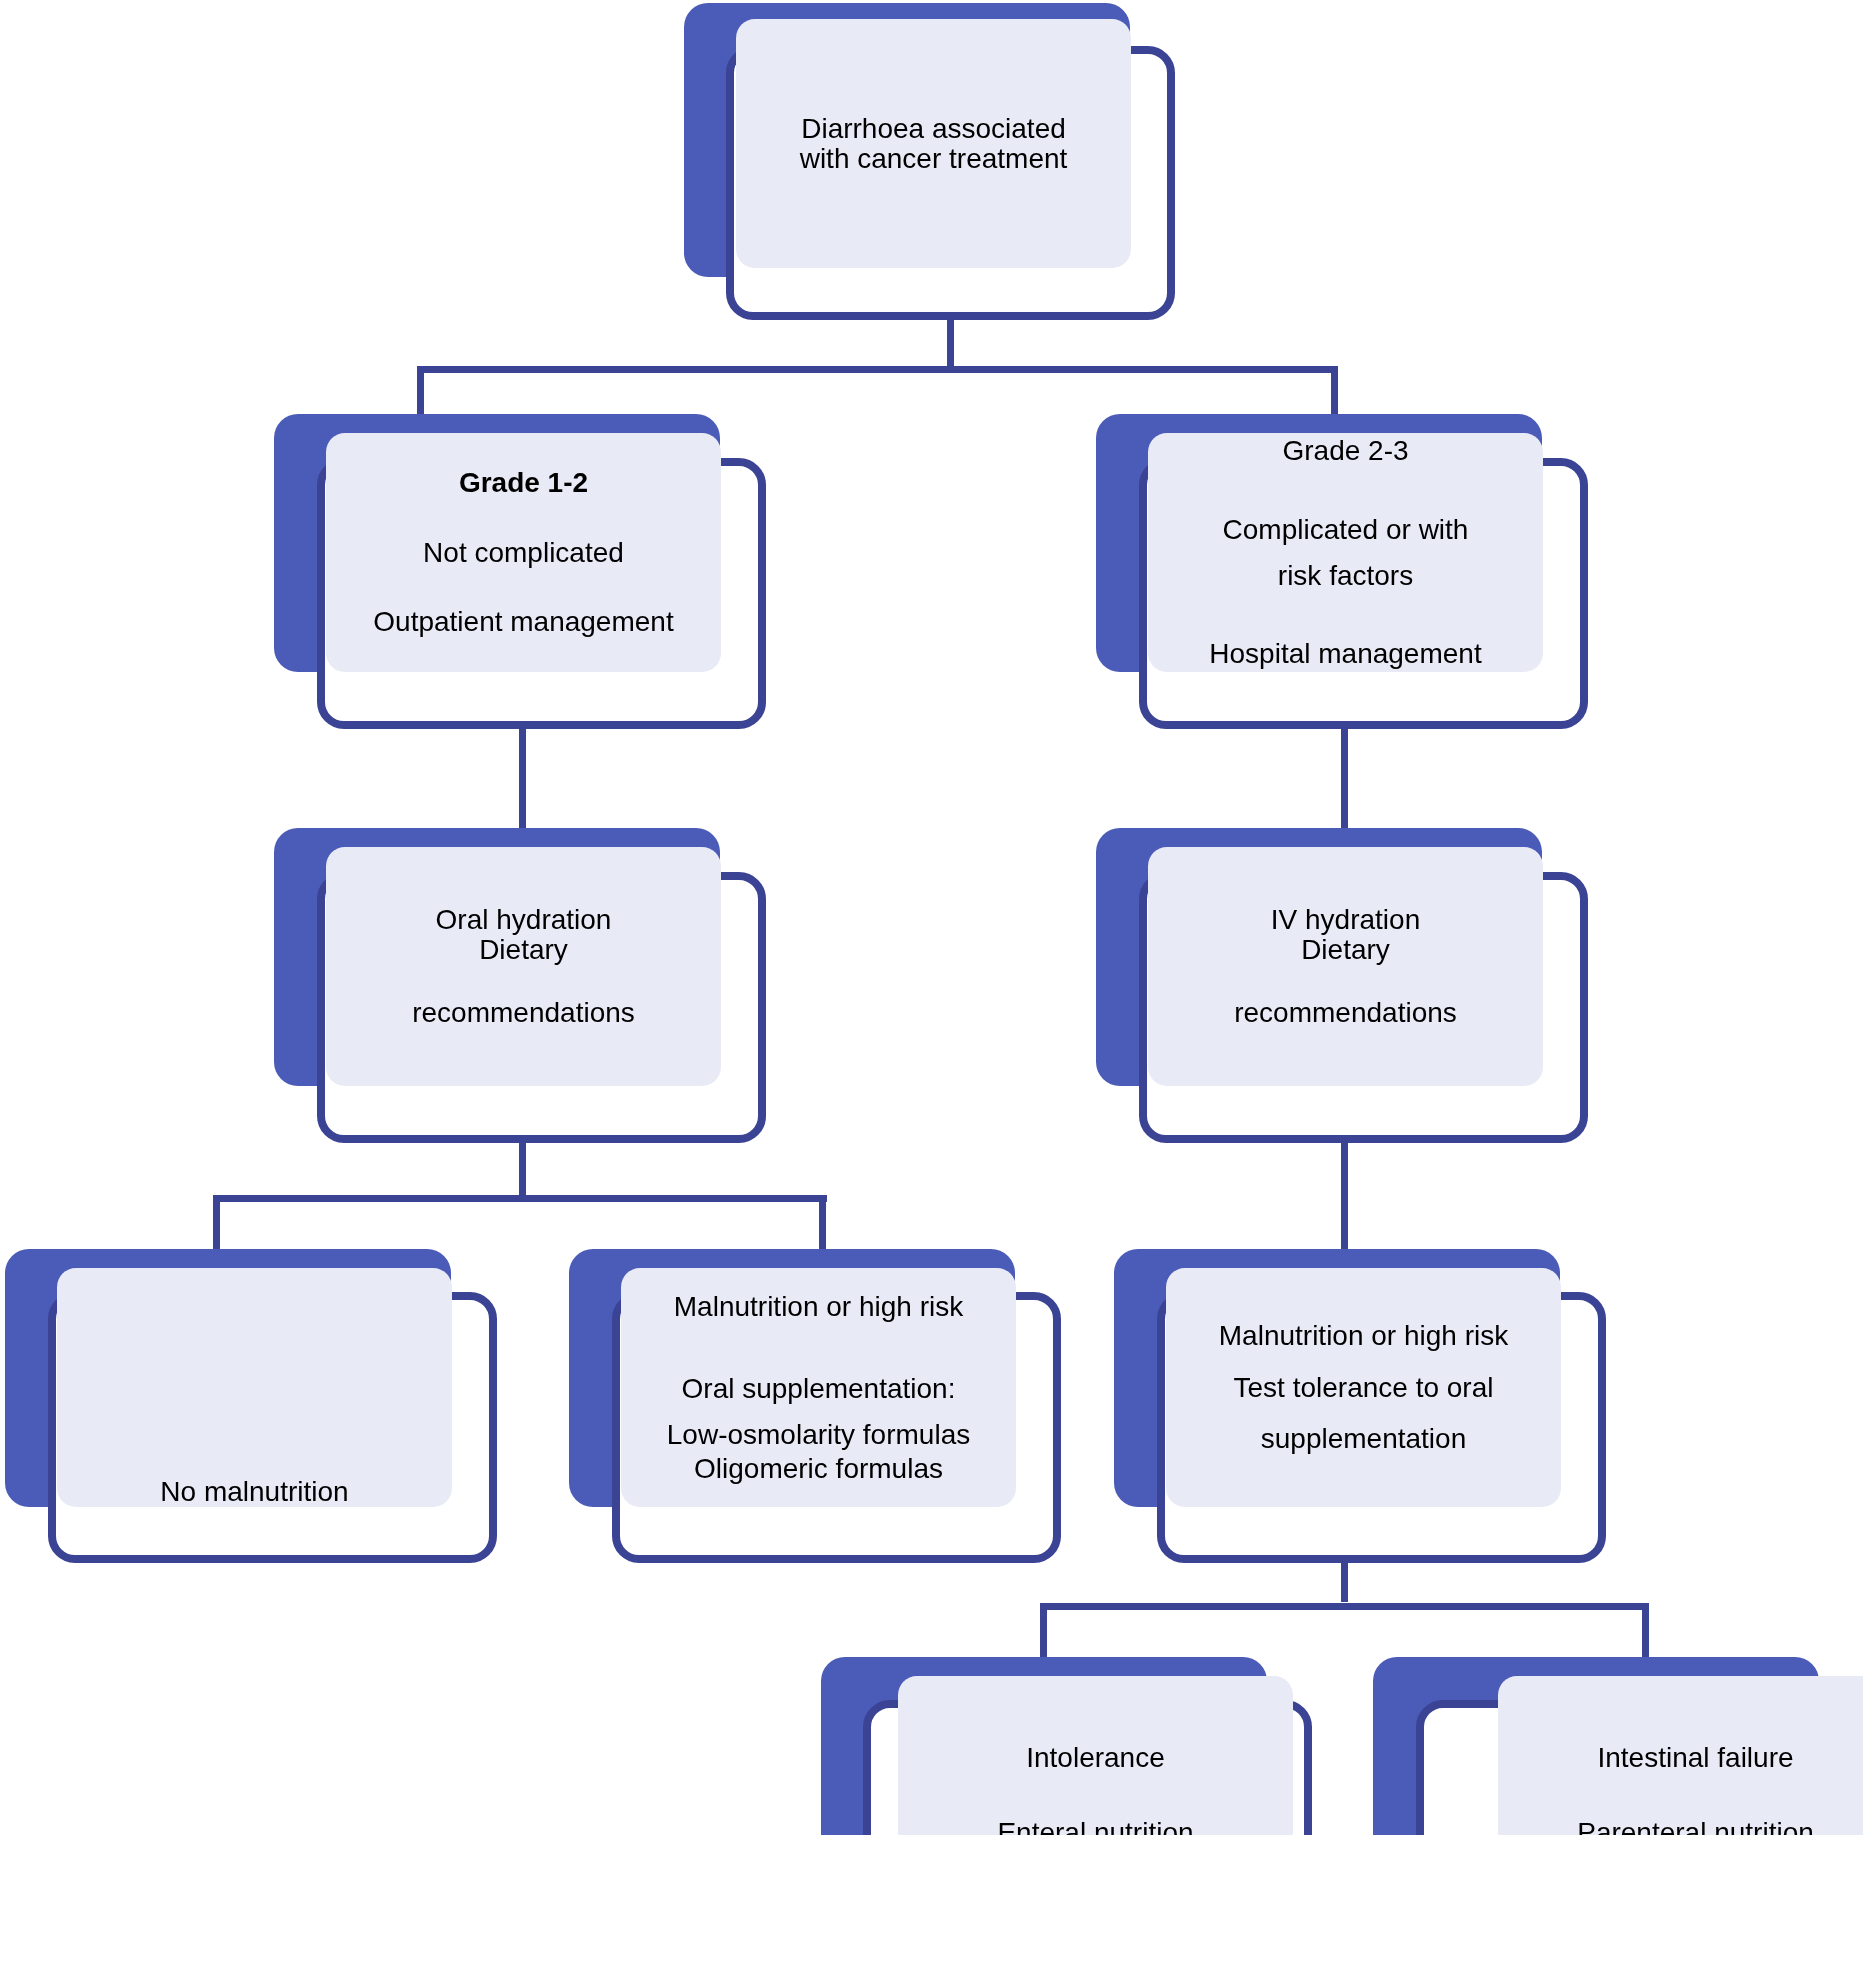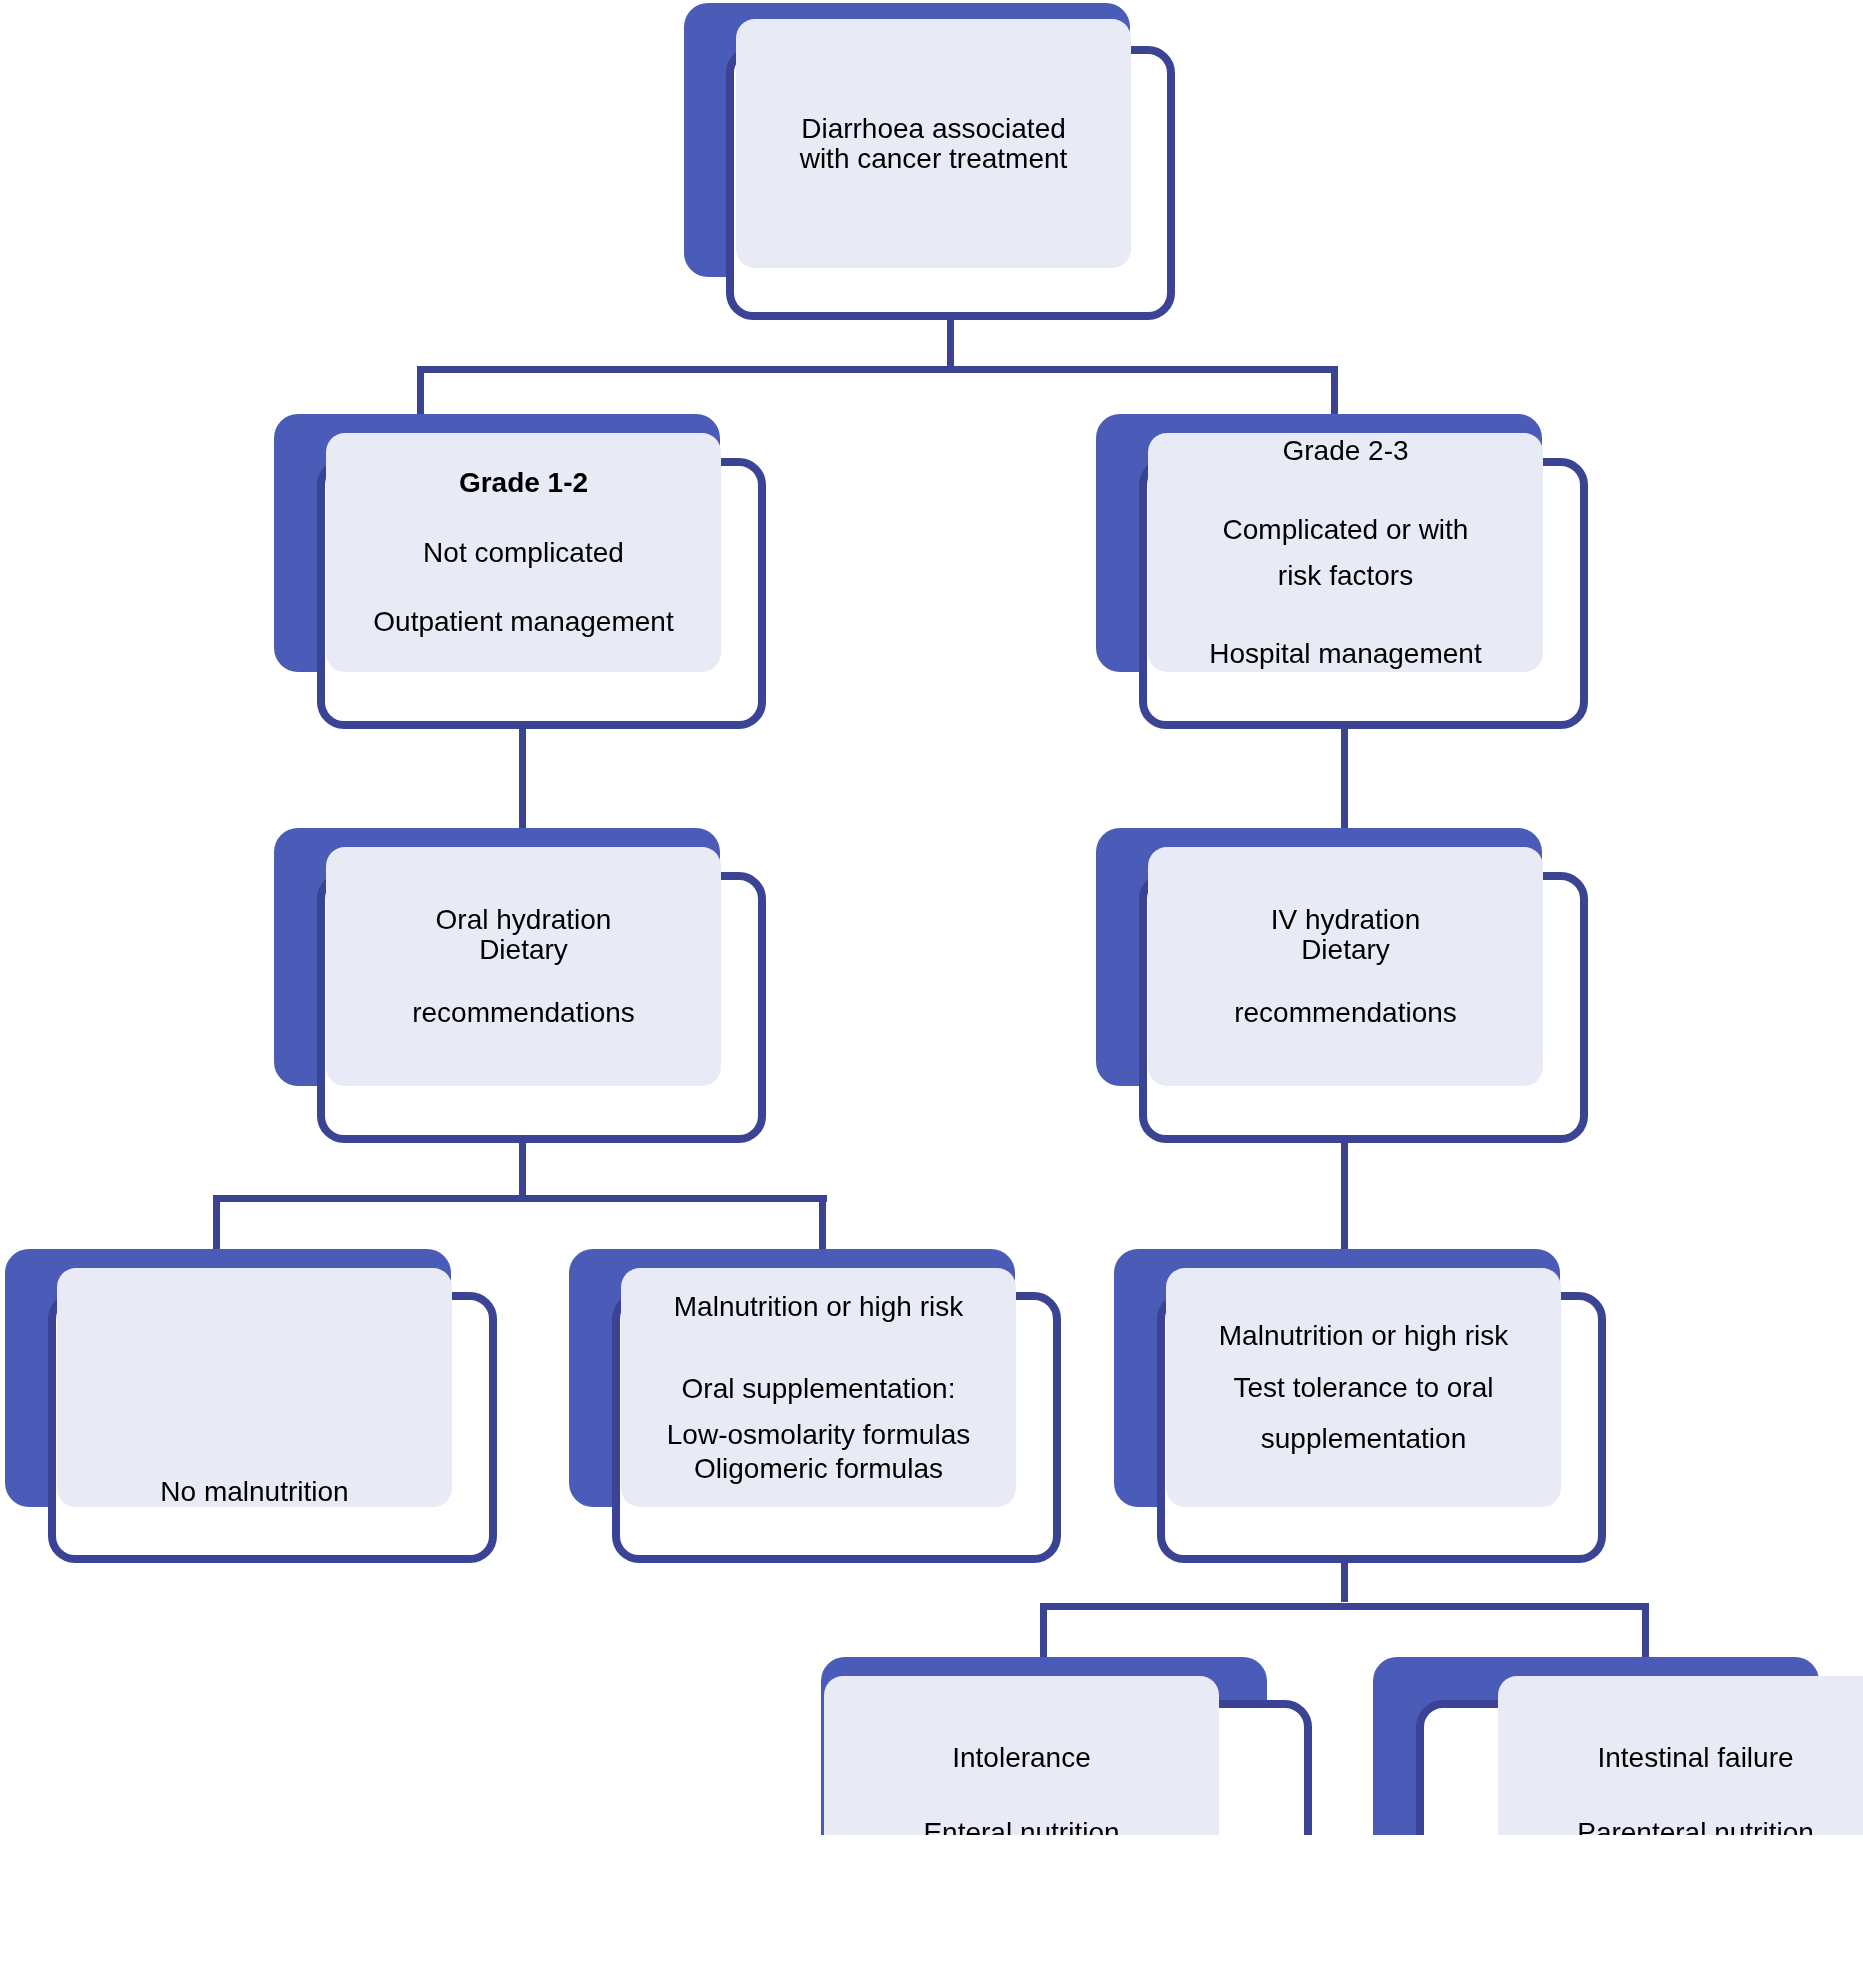--- a/index.html
+++ b/index.html
@@ -151,21 +151,21 @@
     <div class="panel" style="left:1166px;top:1268px;width:395px;height:239px;padding:0 3.8px;">
       <div class="ln" style="margin-bottom:21.7px;">Malnutrition or high risk</div>
       <div class="ln" style="margin-bottom:21.7px;">Test tolerance to oral</div>
       <div class="ln">supplementation</div>
     </div>
   </div>
 
   <div class="node">
     <div class="shadow" style="left:821px;top:1657px;width:446px;height:258px;"></div>
     <div class="frame" style="left:863px;top:1700px;width:449px;height:271px;"></div>
-    <div class="panel" style="left:824px;top:1676px;width:395px;height:239px;padding:0 23px;">
+    <div class="panel" style="left:898px;top:1676px;width:395px;height:239px;padding:0 23px;">
       <div class="ln" style="margin-bottom:45px;">Intolerance</div>
       <div class="ln">Enteral nutrition</div>
     </div>
   </div>
 
   <div class="node">
     <div class="shadow" style="left:1373px;top:1657px;width:446px;height:258px;"></div>
     <div class="frame" style="left:1416px;top:1700px;width:449px;height:271px;"></div>
     <div class="panel" style="left:1498px;top:1676px;width:395px;height:239px;padding:0 9px;">
       <div class="ln" style="margin-bottom:45px;">Intestinal failure</div>

